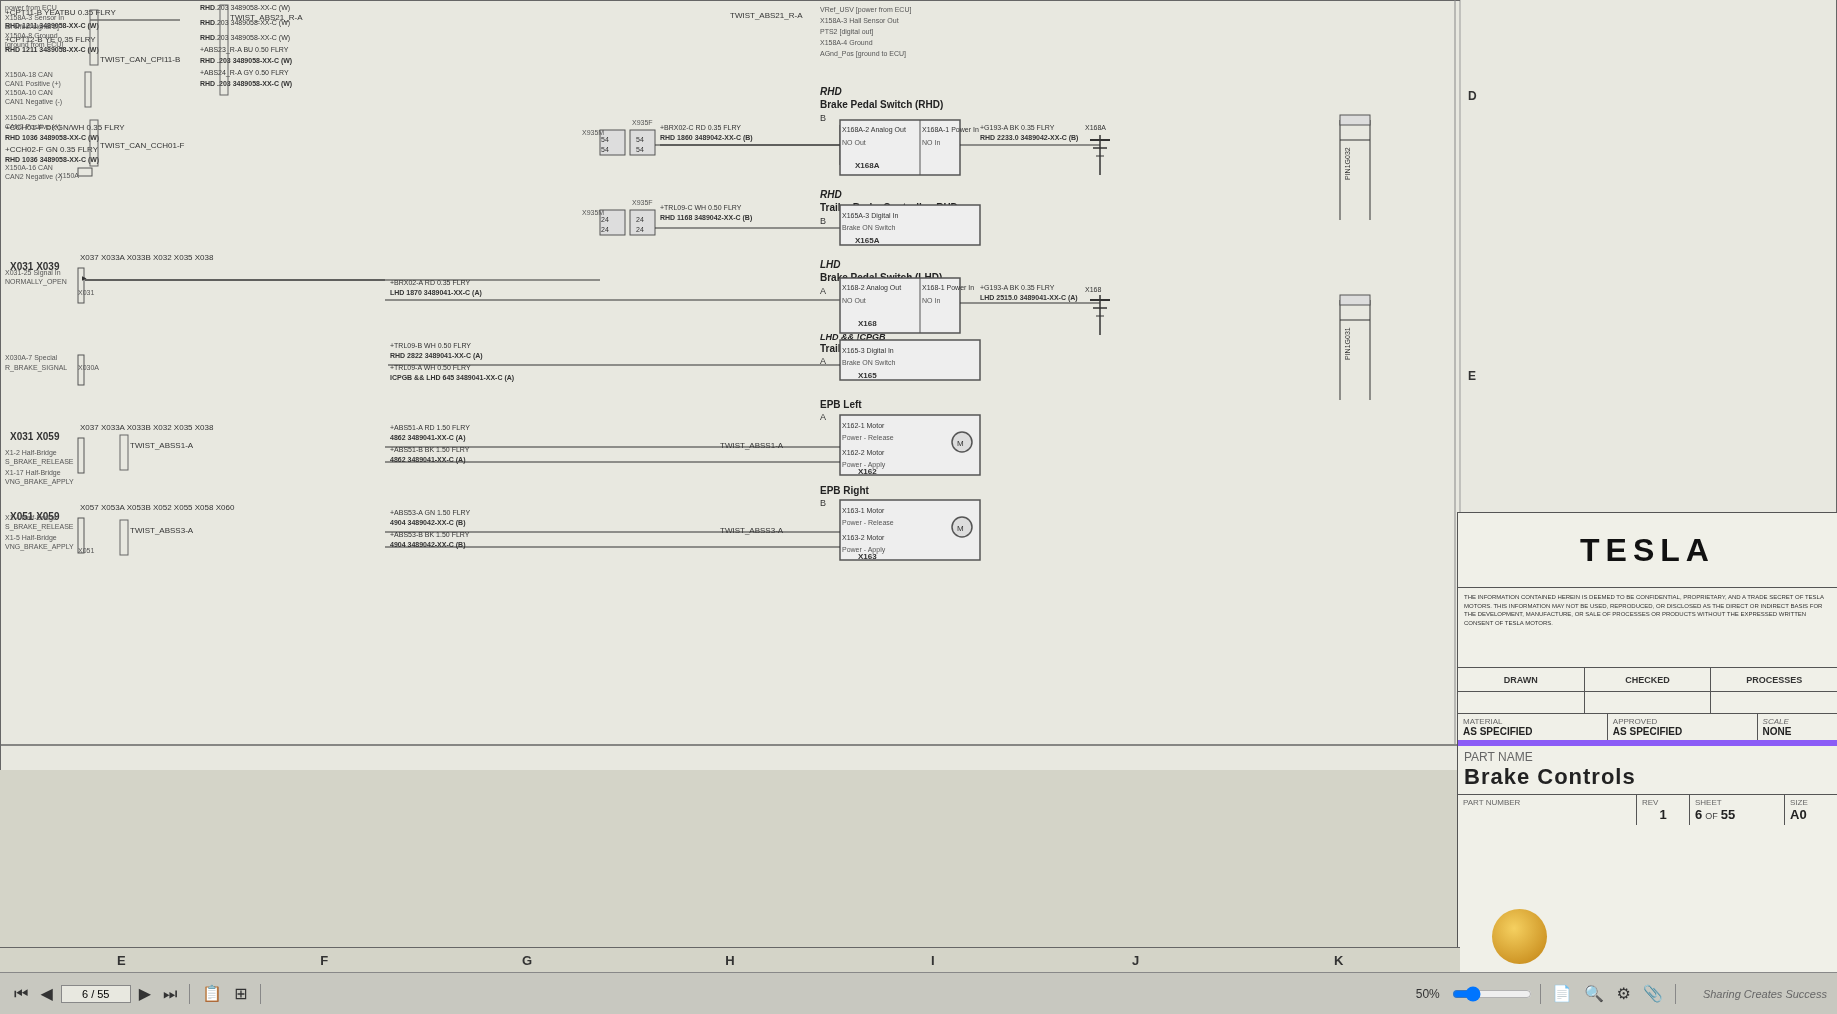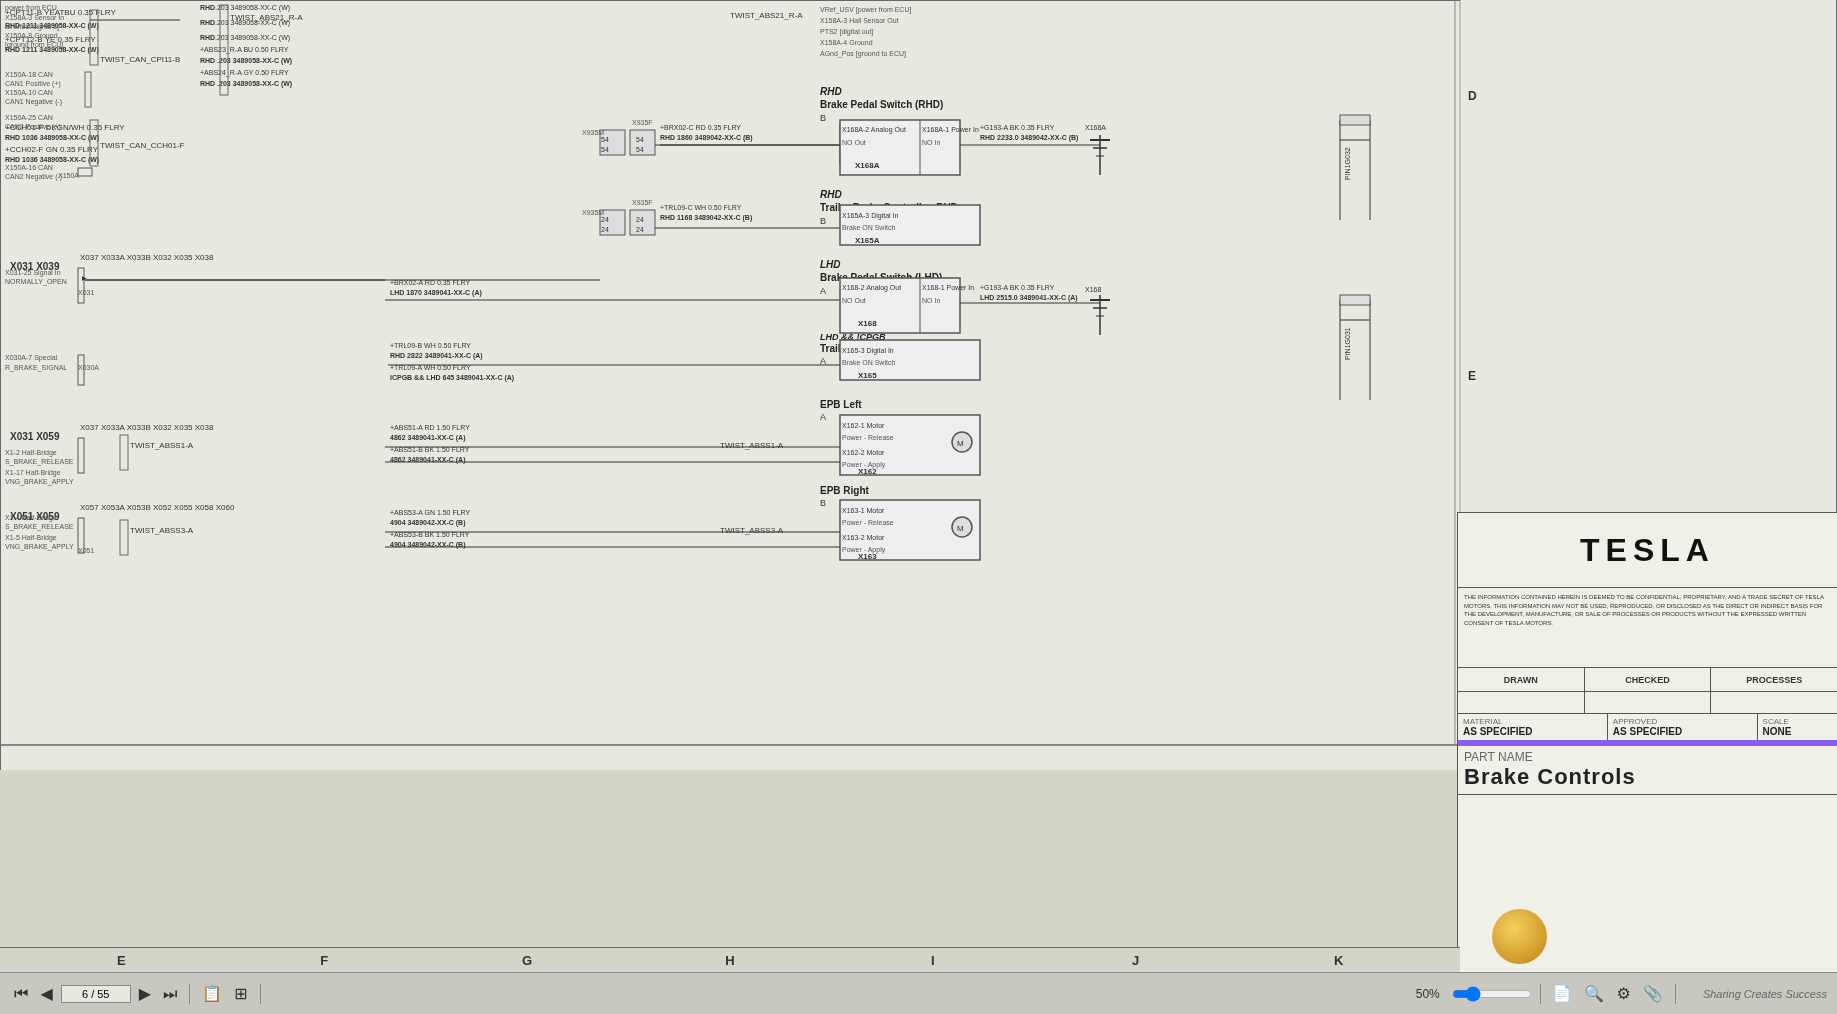--- a/index.html
+++ b/index.html
@@ -420,30 +420,53 @@
   <div style="display:flex; border-bottom:6px solid #8b5cf6;">
     <div style="flex:2; border-right:1px solid #555; padding:3px 5px;">
       <div style="font-size:8px; color:#666;">MATERIAL</div>
       <div style="font-size:10px; font-weight:bold; color:#222;">AS SPECIFIED</div>
     </div>
     <div style="flex:2; border-right:1px solid #555; padding:3px 5px;">
       <div style="font-size:8px; color:#666;">APPROVED</div>
       <div style="font-size:10px; font-weight:bold; color:#222;">AS SPECIFIED</div>
     </div>
     <div style="flex:1; padding:3px 5px;">
-      <div style="font-size:8px; color:#666;">SCALE</div>
+      <div style="font-size:8px; color:#666;font-style:italic;">SCALE</div>
       <div style="font-size:10px; font-weight:bold; color:#222;">NONE</div>
     </div>
   </div>
 
   <div style="border-bottom:1px solid #555; padding:4px 6px;">
     <div style="font-size:12px; color:#666;">PART NAME</div>
     <div style="font-size:22px; font-weight:bold; color:#222; letter-spacing:1px;">Brake Controls</div>
   </div>
 
+  <div style="display:flex;">
+    <div style="flex:4; border-right:1px solid #555; padding:3px 5px;">
+      <div style="font-size:8px; color:#666;">PART NUMBER</div>
+    </div>
+    <div style="flex:1; border-right:1px solid #555; padding:3px 5px;">
+      <div style="font-size:8px; color:#666;">REV</div>
+      <div style="font-size:13px; font-weight:bold; color:#222; text-align:center;">1</div>
+    </div>
+    <div style="flex:2; border-right:1px solid #555; padding:3px 5px;">
+      <div style="display:flex; gap:2px; align-items:baseline;">
+        <span style="font-size:8px; color:#666;">SHEET</span>
+      </div>
+      <div style="display:flex; align-items:baseline; gap:3px;">
+        <span style="font-size:13px; font-weight:bold; color:#222;">6</span>
+        <span style="font-size:9px; color:#444;">OF</span>
+        <span style="font-size:13px; font-weight:bold; color:#222;">55</span>
+      </div>
+    </div>
+    <div style="flex:1; padding:3px 5px;">
+      <div style="font-size:8px; color:#666;">SIZE</div>
+      <div style="font-size:13px; font-weight:bold; color:#222;">A0</div>
+    </div>
+  </div>
 </div>
 
 <div id="row-labels">
   <div class="row-label">E</div>
   <div class="row-label">F</div>
   <div class="row-label">G</div>
   <div class="row-label">H</div>
   <div class="row-label">I</div>
   <div class="row-label">J</div>
   <div class="row-label">K</div>

